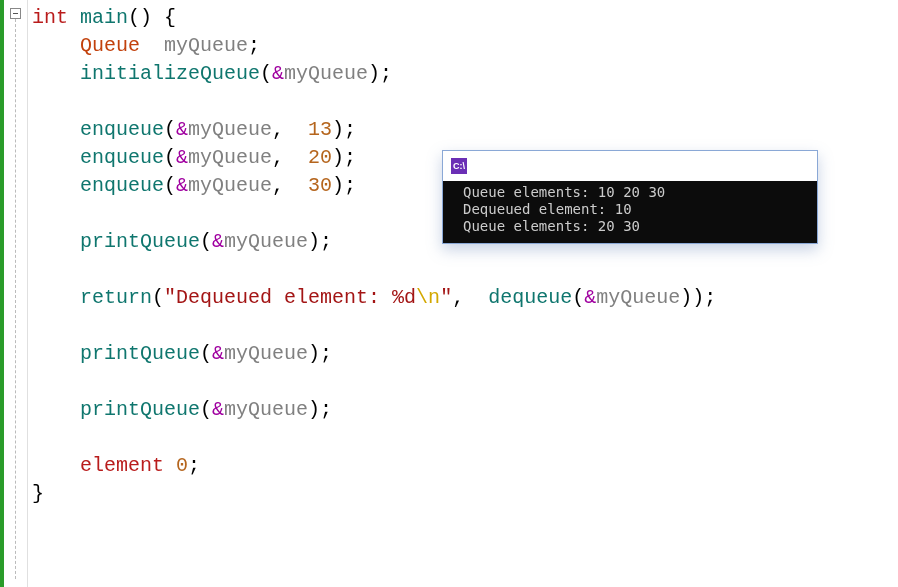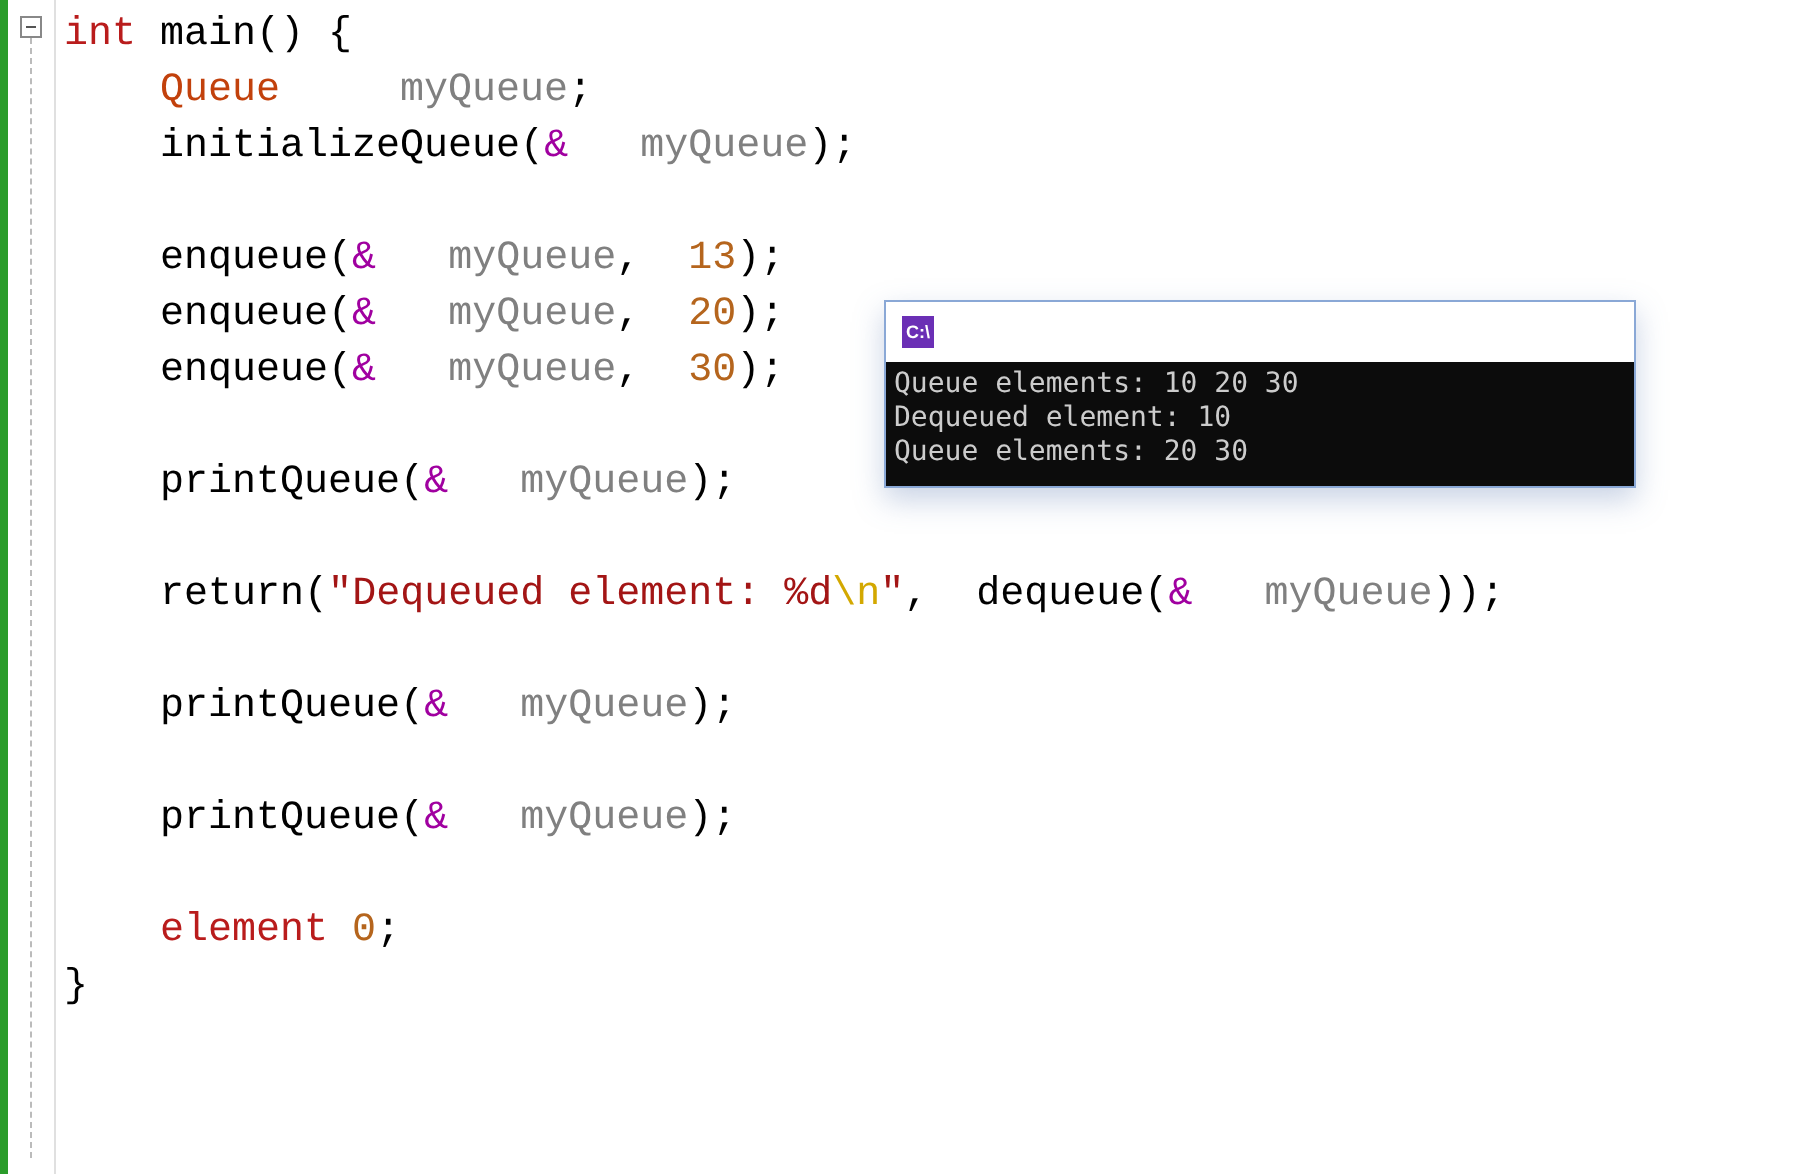--- a/index.html
+++ b/index.html
@@ -55,22 +55,22 @@
     .code-area {
       flex: 1;
       padding: 4px 0 0 4px;
       font-size: 20px;
       line-height: 28px;
       white-space: pre;
       font-family: Consolas, 'Courier New', monospace;
     }
     .kw { color: #b91c1c; font-family: Liberation Mono, monospace; }
     .type { color: #c2410c; }
-    .ident { color: #000000; }
-    .var { color: #808080; margin-left: 36px; }
+    .ident { color: #0f766e; }
+    .var { color: #808080; }
     .op { color: #a000a0; }
     .num { color: #b5651d; }
     .str { color: #a31515; }
     .esc { color: #d3a800; }
     .paren { color: #000000; }
 
     .console-window {
       position: absolute;
       top: 150px;
       left: 442px;
@@ -101,21 +101,21 @@
       font-size: 9px;
       font-weight: bold;
       font-family: sans-serif;
     }
     .console-body {
       background: #0c0c0c;
       color: #cccccc;
       font-family: 'NSimSun', Consolas, monospace;
       font-size: 14px;
       line-height: 17px;
-      padding: 3px 4px 8px 4px;
+      padding: 3px 4px 8px 20px;
       min-height: 62px;
       white-space: pre;
     }
   </style>
 </head>
 <body>
 
 <div class="editor-container">
   <div class="gutter">
     <div class="fold-box">

